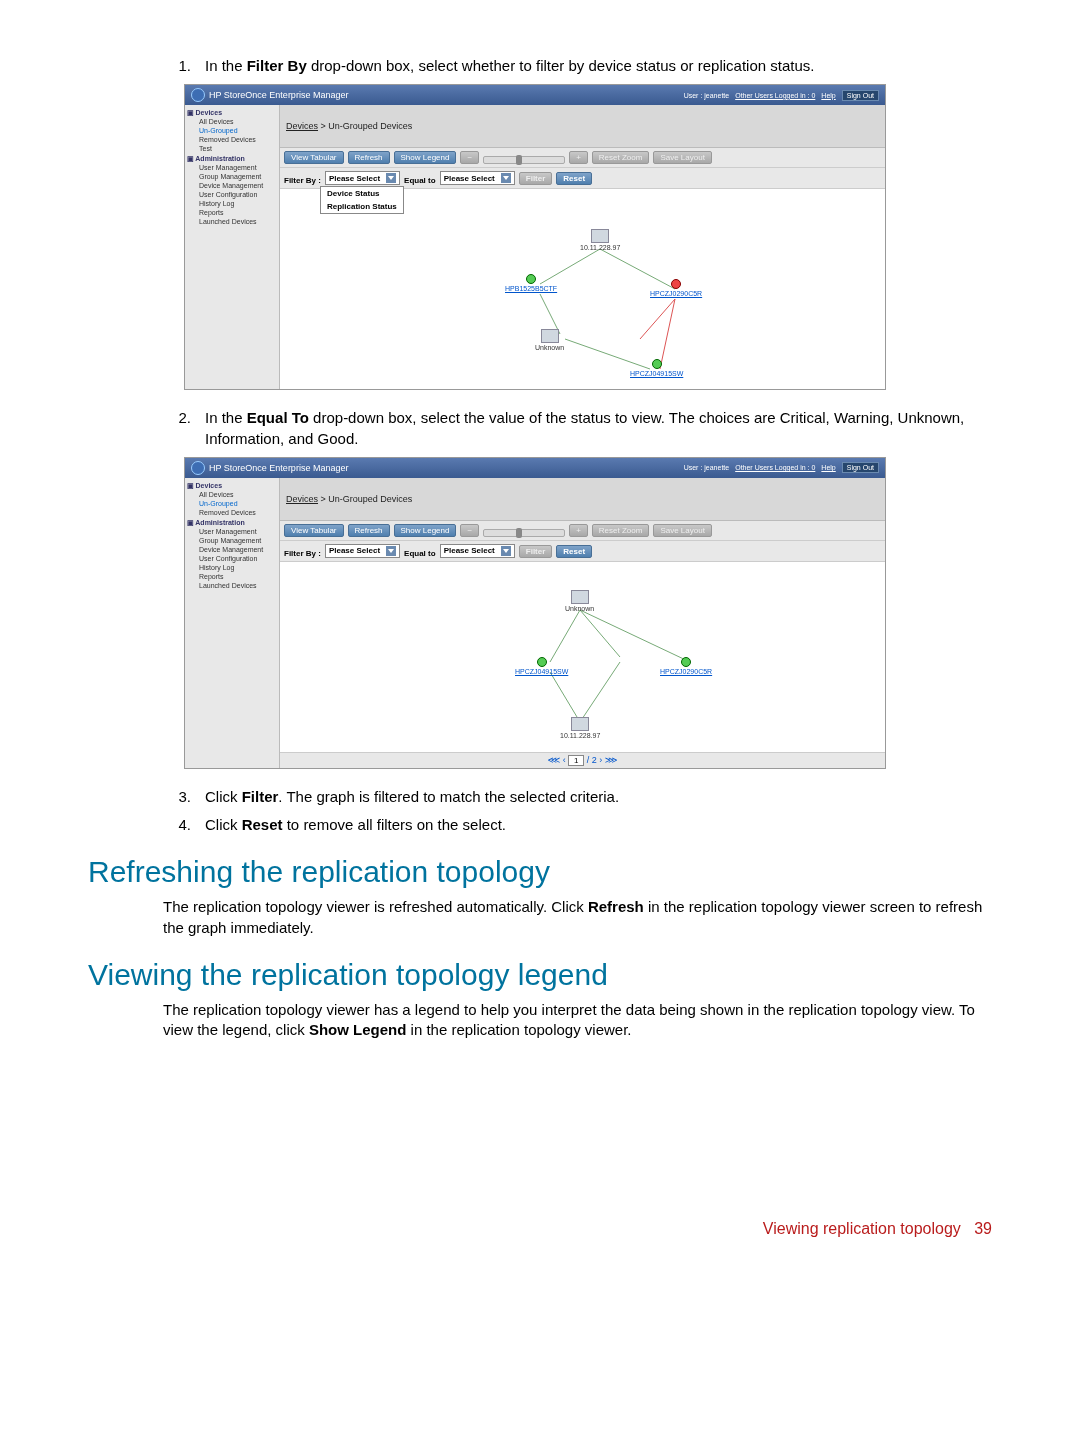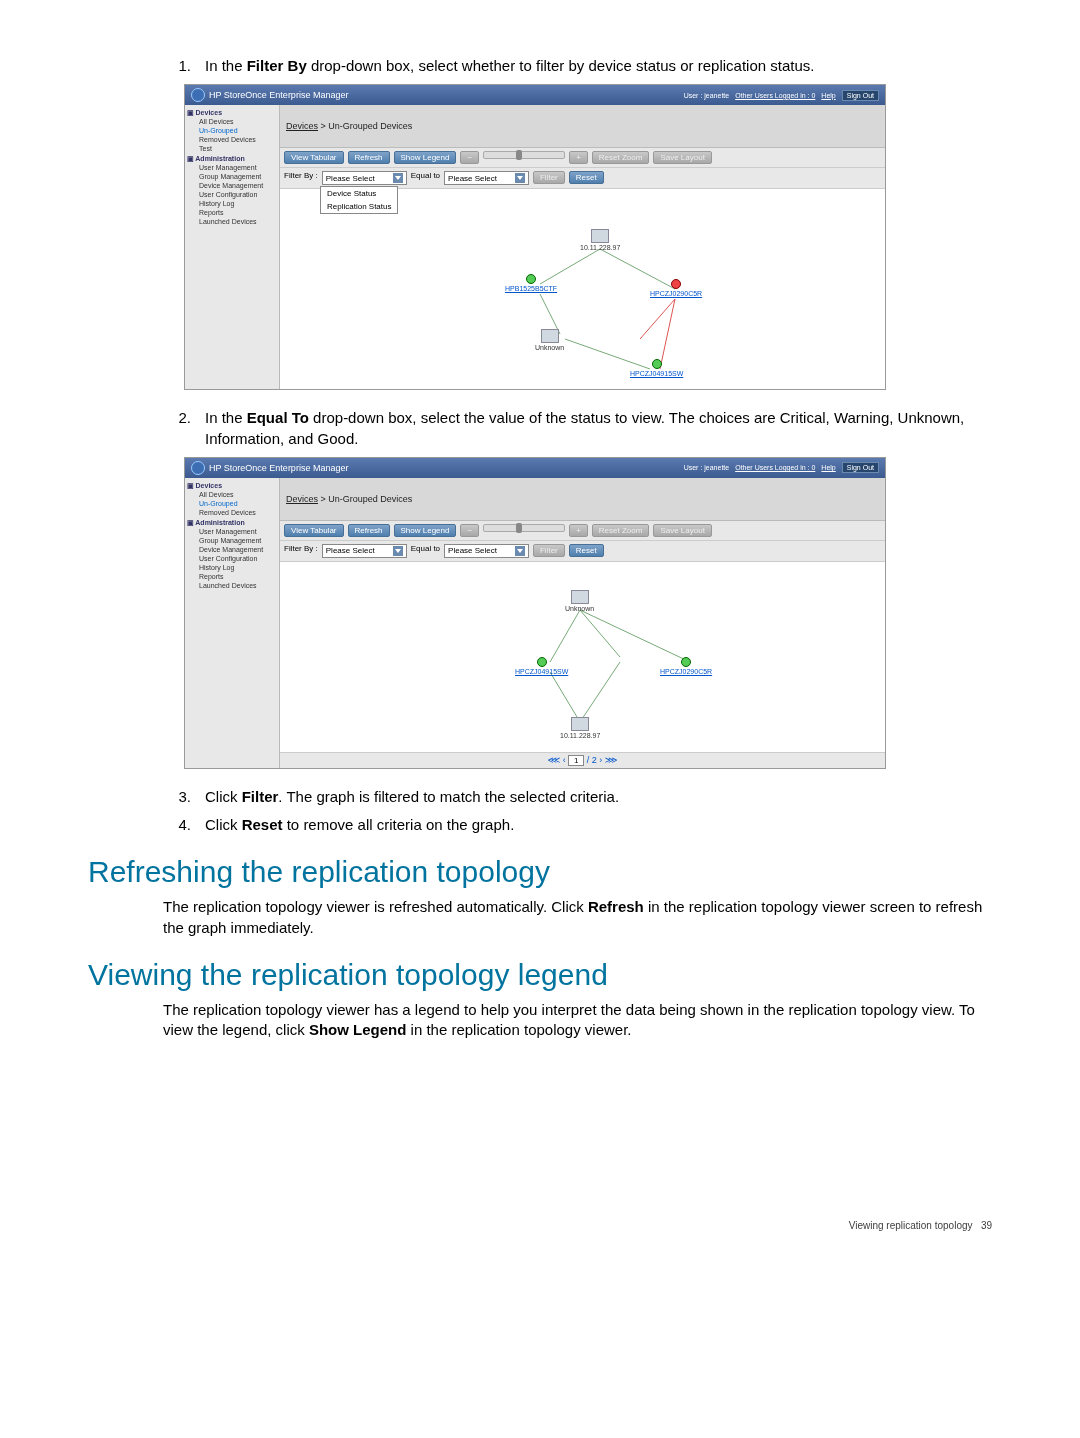--- a/index.html
+++ b/index.html
@@ -66,41 +66,41 @@
   }
   .ss-side .root { font-weight:bold; color:#336; margin-top:2px;}
   .ss-side .item { padding:1px 0 1px 12px; white-space:nowrap; overflow:hidden;}
   .ss-side .sel { color:#06c; }
   .ss-main { flex:1; background:#fff; }
   .ss-breadcrumb {
     background:#d8d8d8;font-size:9px;padding:16px 6px;color:#222;
     border-bottom:1px solid #bbb;
   }
   .ss-toolbar {
-    background:#e8e8e8;padding:3px 4px;display:flex;align-items:flex-start;gap:4px;
+    background:#e8e8e8;padding:3px 4px;display:flex;align-items:flex-end;gap:4px;
     border-bottom:1px solid #ccc; font-size:8px;
   }
   .ss-btn {
     background:linear-gradient(#7fa3c9,#4f7fae);color:#fff;border:1px solid #486f96;
     padding:1px 6px;font-size:8px;border-radius:2px;
   }
   .ss-btn-d {
     background:linear-gradient(#c8c8c8,#a8a8a8);color:#eee;border:1px solid #999;
     padding:1px 6px;font-size:8px;border-radius:2px;
   }
   .ss-slider {
     flex:none;width:80px;height:6px;background:#ddd;border:1px solid #aaa;border-radius:2px;position:relative;
   }
   .ss-slider::after{content:"";position:absolute;left:40%;top:-2px;width:6px;height:10px;background:#888;border-radius:2px;}
   .ss-filterbar {
-    background:#e8e8e8;padding:3px 4px;display:flex;align-items:flex-start;gap:4px;
-    border-bottom:1px solid #ccc;font-size:8px;position:relative;
+    background:#e8e8e8;padding:3px 4px;display:flex;align-items:flex-end;gap:4px;
+    border-bottom:1px solid #ccc;font-size:8px;position:relative;font-weight:bold;
   }
   .ss-sel {
-    border:1px solid #888;background:#fff;padding:1px 3px;font-size:8px;display:flex;align-items:center;gap:18px;min-width:50px;justify-content:space-between;
+    border:1px solid #888;background:#fff;padding:1px 3px;font-size:8px;display:flex;align-items:center;gap:6px;min-width:50px;justify-content:space-between;
   }
   .ss-sel .dd {width:10px;height:10px;background:#6a8ab0;display:inline-block;position:relative;}
   .ss-sel .dd::after{content:"";position:absolute;left:2px;top:3px;border-left:3px solid transparent;border-right:3px solid transparent;border-top:4px solid #fff;}
   .ss-dropdown {
     position:absolute;top:18px;left:40px;background:#fff;border:1px solid #888;
     font-size:8px;z-index:5;
   }
   .ss-dropdown div{padding:2px 6px;white-space:nowrap;}
   .ss-canvas {
     height:200px;position:relative;background:#fff;
@@ -119,21 +119,21 @@
     background:#e8e8e8;border-top:1px solid #ccc;text-align:center;padding:2px;font-size:9px;color:#05c;
   }
   .ss-pager input{width:14px;font-size:8px;text-align:center;border:1px solid #888;padding:0;}
   h2.sec {
     font-weight:normal;color:#00739e;font-size:30px;margin:20px 0 8px 0;
   }
   .para {
     font-size:15px;line-height:1.35;margin:0 0 6px 8px;margin-left:75px;
   }
   .footer {
-    margin-top:180px;text-align:right;font-size:10px;color:#404040;
+    margin-top:180px;text-align:right;font-size:16px;color:#b91c1c;
   }
   svg.edges{position:absolute;left:0;top:0;width:100%;height:100%;}
 </style>
 </head>
 <body>
 
 <div class="page">
 
   <div class="step">
     <div class="step-num">1.</div>
@@ -339,21 +339,21 @@
 
   <div class="step">
     <div class="step-num">3.</div>
     <div class="step-body">
       <span>Click </span><span class="b">Filter</span><span>. The graph is filtered to match the selected criteria.</span>
     </div>
   </div>
   <div class="step">
     <div class="step-num">4.</div>
     <div class="step-body">
-      <span>Click </span><span class="b">Reset</span><span> to remove all criteria on the graph.</span>
+      <span>Click </span><span class="b">Reset</span><span> to remove all filters on the select.</span>
     </div>
   </div>
 
   <h2 class="sec">Refreshing the replication topology</h2>
   <p class="para">
     <span>The replication topology viewer is refreshed automatically. Click </span><span class="b">Refresh</span><span> in the replication topology viewer screen to refresh the graph immediately.</span>
   </p>
 
   <h2 class="sec">Viewing the replication topology legend</h2>
   <p class="para">

